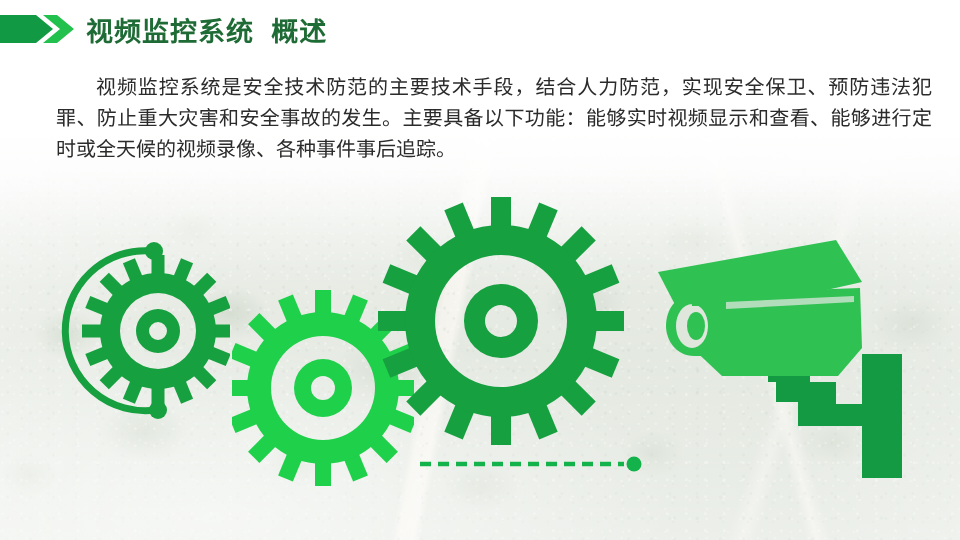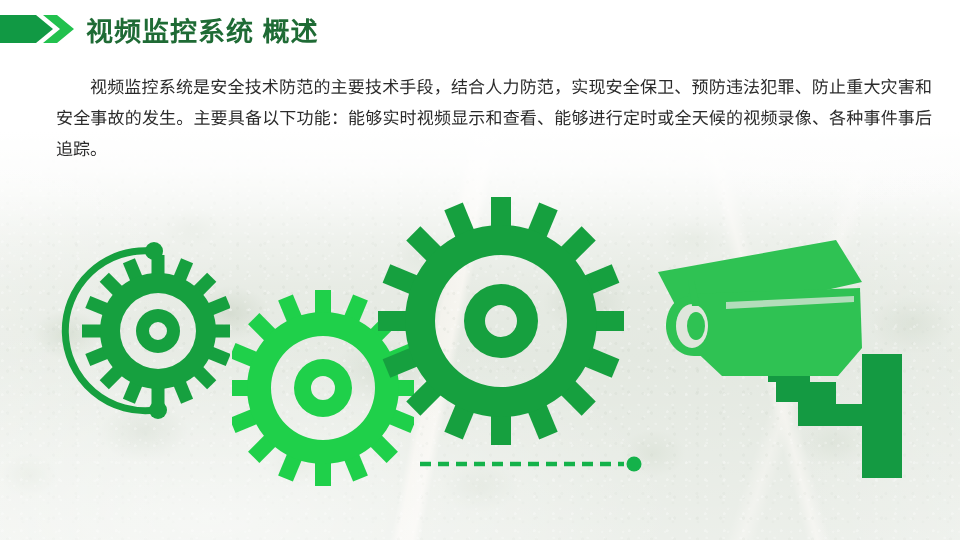--- a/index.html
+++ b/index.html
@@ -99,30 +99,30 @@
   .header-arrows {
     display: block;
     line-height: 0;
   }
   .header-title {
     margin-left: 12px;
     font-size: 27px;
     font-weight: 700;
     letter-spacing: 1px;
     white-space: nowrap;
-    font-family: Liberation Sans, sans-serif;
+    font-family: Liberation Mono, monospace;
   }
 
   
   .body-copy {
     position: absolute;
     left: 56px;
     top: 72px;
     width: 876px;
-    font-size: 17px;
+    font-size: 20px;
     line-height: 31px;
     color: #2b2b2b;
     text-align: justify;
     text-justify: inter-character;
     text-indent: 2em;
     font-family: "Liberation Serif", "DejaVu Serif", serif;
   }
 
   
   .art {

